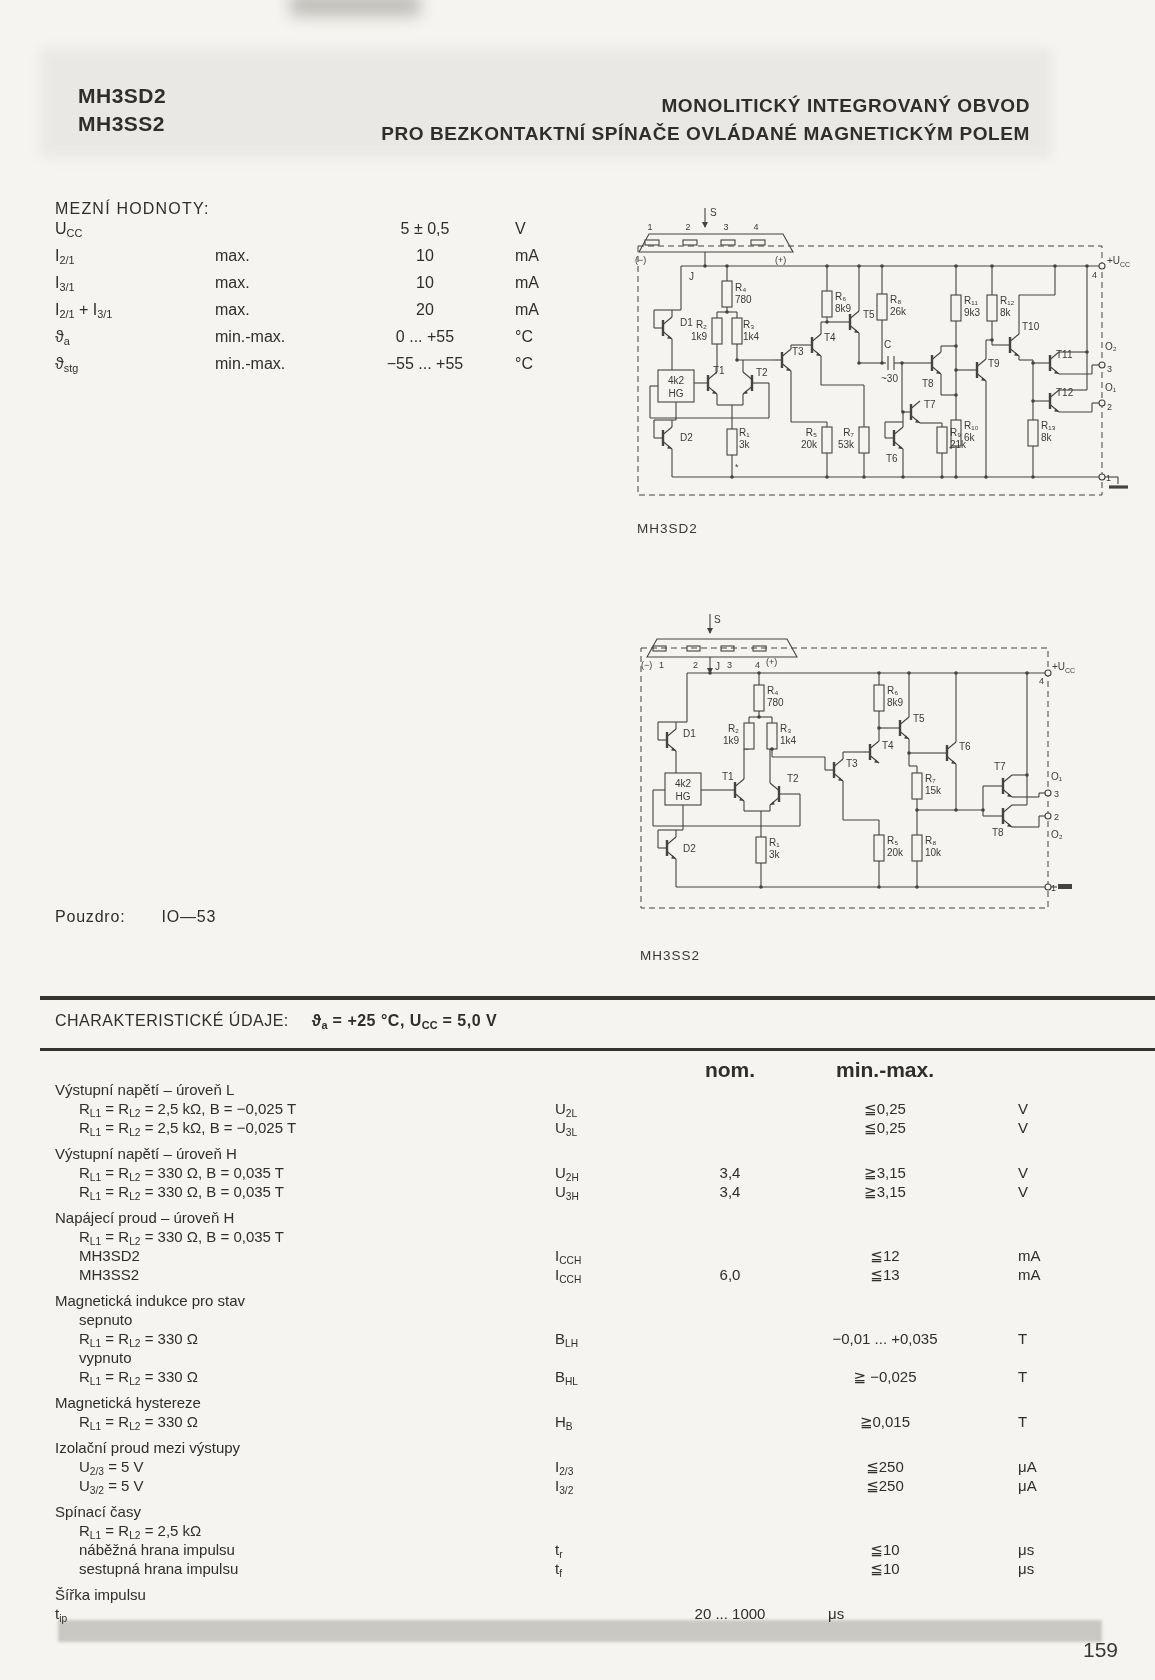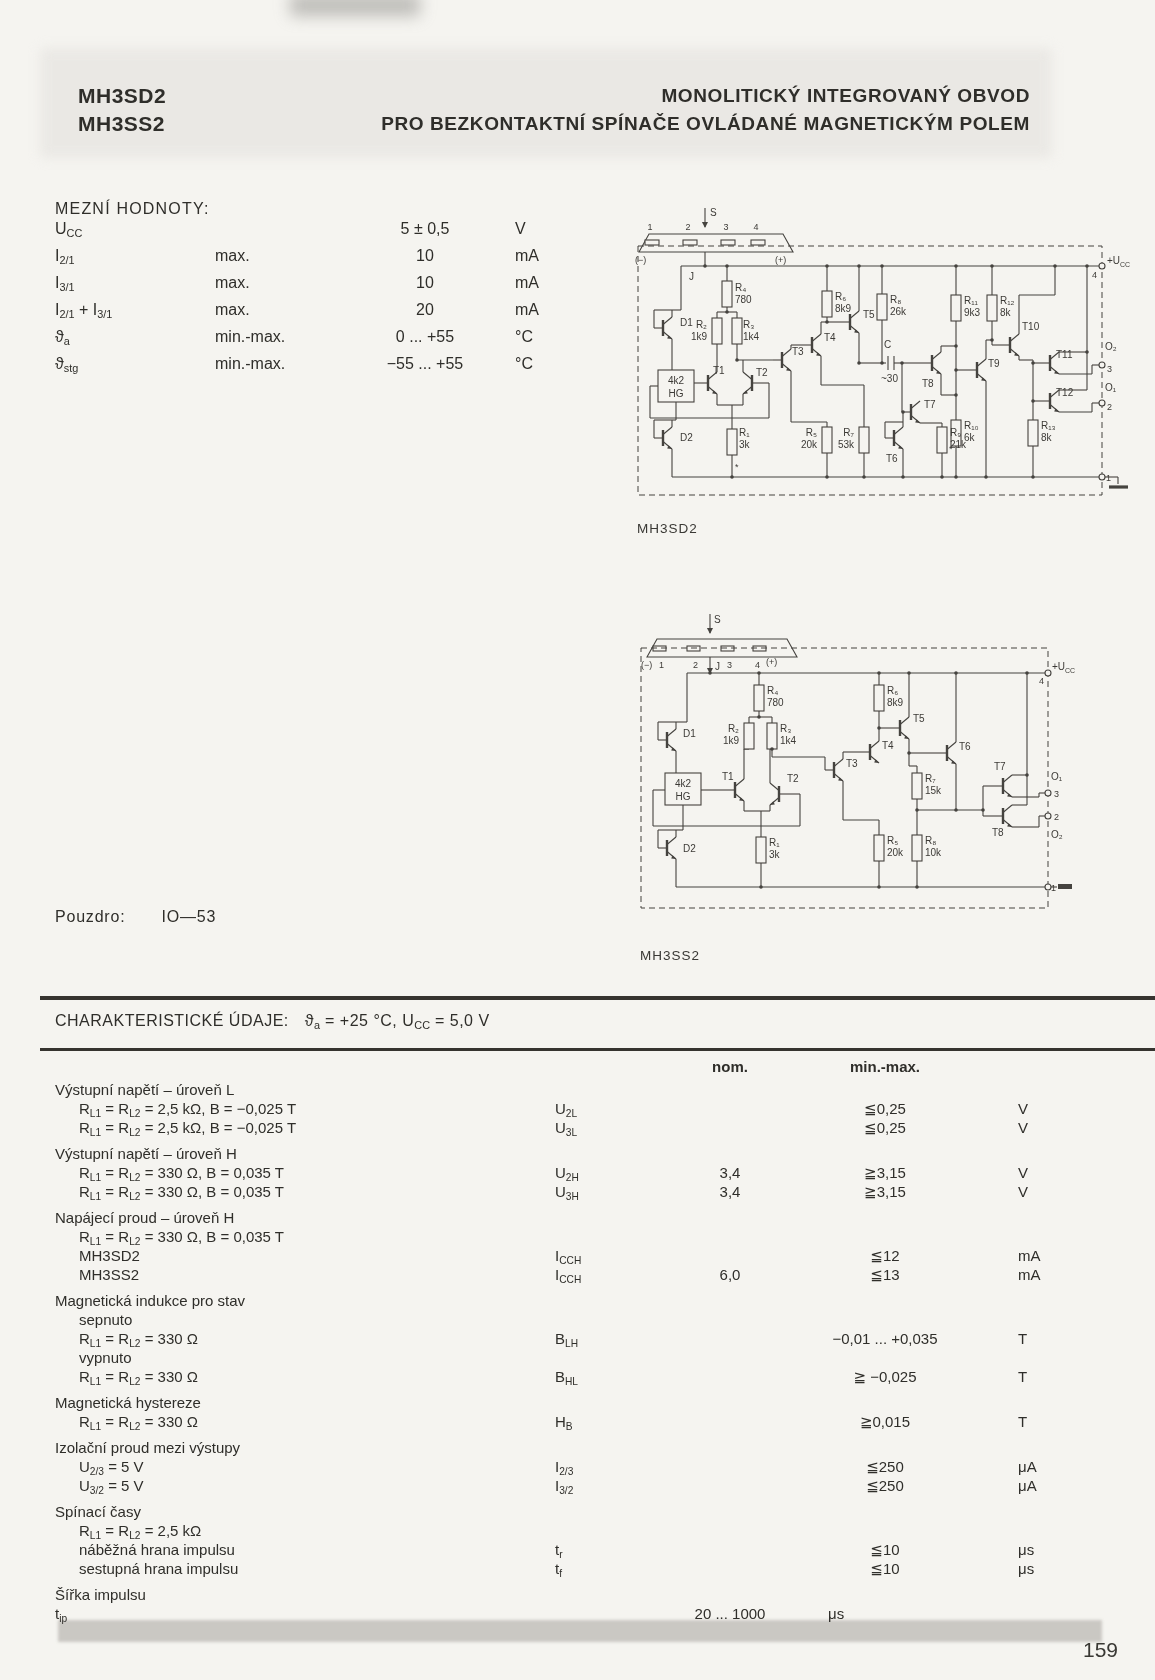--- a/index.html
+++ b/index.html
@@ -2,38 +2,38 @@
 <html><head>
 <meta charset="utf-8">
 <style>
   html,body{margin:0;padding:0;background:#9a9995;}
   .page{position:relative;width:1155px;height:1680px;margin:0 auto;overflow:hidden;
     background:#f5f4f0;color:#2f2e2a;font-family:"Liberation Sans",sans-serif;}
   .noise1{position:absolute;left:40px;top:48px;width:1012px;height:110px;background:#e7e5e1;filter:blur(6px);opacity:.75;}
   .noise2{position:absolute;left:290px;top:-6px;width:130px;height:22px;background:#908f8b;filter:blur(8px);opacity:.55;}
   .noise3{position:absolute;left:58px;top:1620px;width:1044px;height:22px;background:#c6c4bf;filter:blur(1.5px);opacity:.9;}
   .hdr-left{position:absolute;left:78px;top:82px;font-size:21px;font-weight:bold;line-height:28px;letter-spacing:.5px;}
-  .hdr-right{position:absolute;right:125px;top:82px;text-align:right;font-size:19px;font-weight:bold;line-height:28px;letter-spacing:.6px;}
+  .hdr-right{position:absolute;right:125px;top:92px;text-align:right;font-size:19px;font-weight:bold;line-height:28px;letter-spacing:.6px;}
   .lim-title{position:absolute;left:55px;top:200px;font-size:16px;letter-spacing:1.2px;}
   .lim-rows{position:absolute;left:55px;top:220px;width:560px;}
   .lim-row{display:grid;grid-template-columns:160px 120px 180px 80px;height:27px;font-size:16px;align-items:baseline;}
   .lim-val{text-align:center;}
   sub{font-size:.68em;line-height:0;vertical-align:-.28em;letter-spacing:0;}
   .pouzdro{position:absolute;left:55px;top:908px;font-size:16px;letter-spacing:.8px;}
   .pouzdro .val{margin-left:36px;}
   .sch{position:absolute;}
   .sch svg{display:block;}
   .sch text{fill:#3c3a36;stroke:none;font-size:10px;font-family:"Liberation Sans",sans-serif;}
   .sch .pin{font-size:9px;}
   .caption{position:absolute;font-size:13.5px;letter-spacing:1px;color:#3a3935;}
   .rule1{position:absolute;left:40px;top:996px;width:1115px;height:4px;background:#36342f;}
   .rule2{position:absolute;left:40px;top:1048px;width:1115px;height:2.5px;background:#36342f;}
   .char-title{position:absolute;left:55px;top:1012px;font-size:16px;letter-spacing:.5px;}
-  .char-title .cond{margin-left:16px;}
-  .colhead{position:absolute;top:1058px;font-size:15px;font-weight:bold;}
+  .char-title .cond{margin-left:23px;font-weight:bold;}
+  .colhead{position:absolute;top:1058px;font-size:21px;font-weight:bold;}
   .colhead.nom{left:690px;width:80px;text-align:center;}
   .colhead.mm{left:825px;width:120px;text-align:center;}
   .char-rows{position:absolute;left:55px;top:1080px;width:1020px;font-size:15px;}
   .cgroup{margin-top:7px;height:19px;line-height:19px;}
   .cgroup:first-child{margin-top:0;}
   .crow{display:grid;grid-template-columns:500px 115px 120px 190px 95px;height:19px;line-height:19px;}
   .ccond{padding-left:24px;}
   .cnom{text-align:center;}
   .crange{text-align:center;}
   .cunit{padding-left:38px;}

